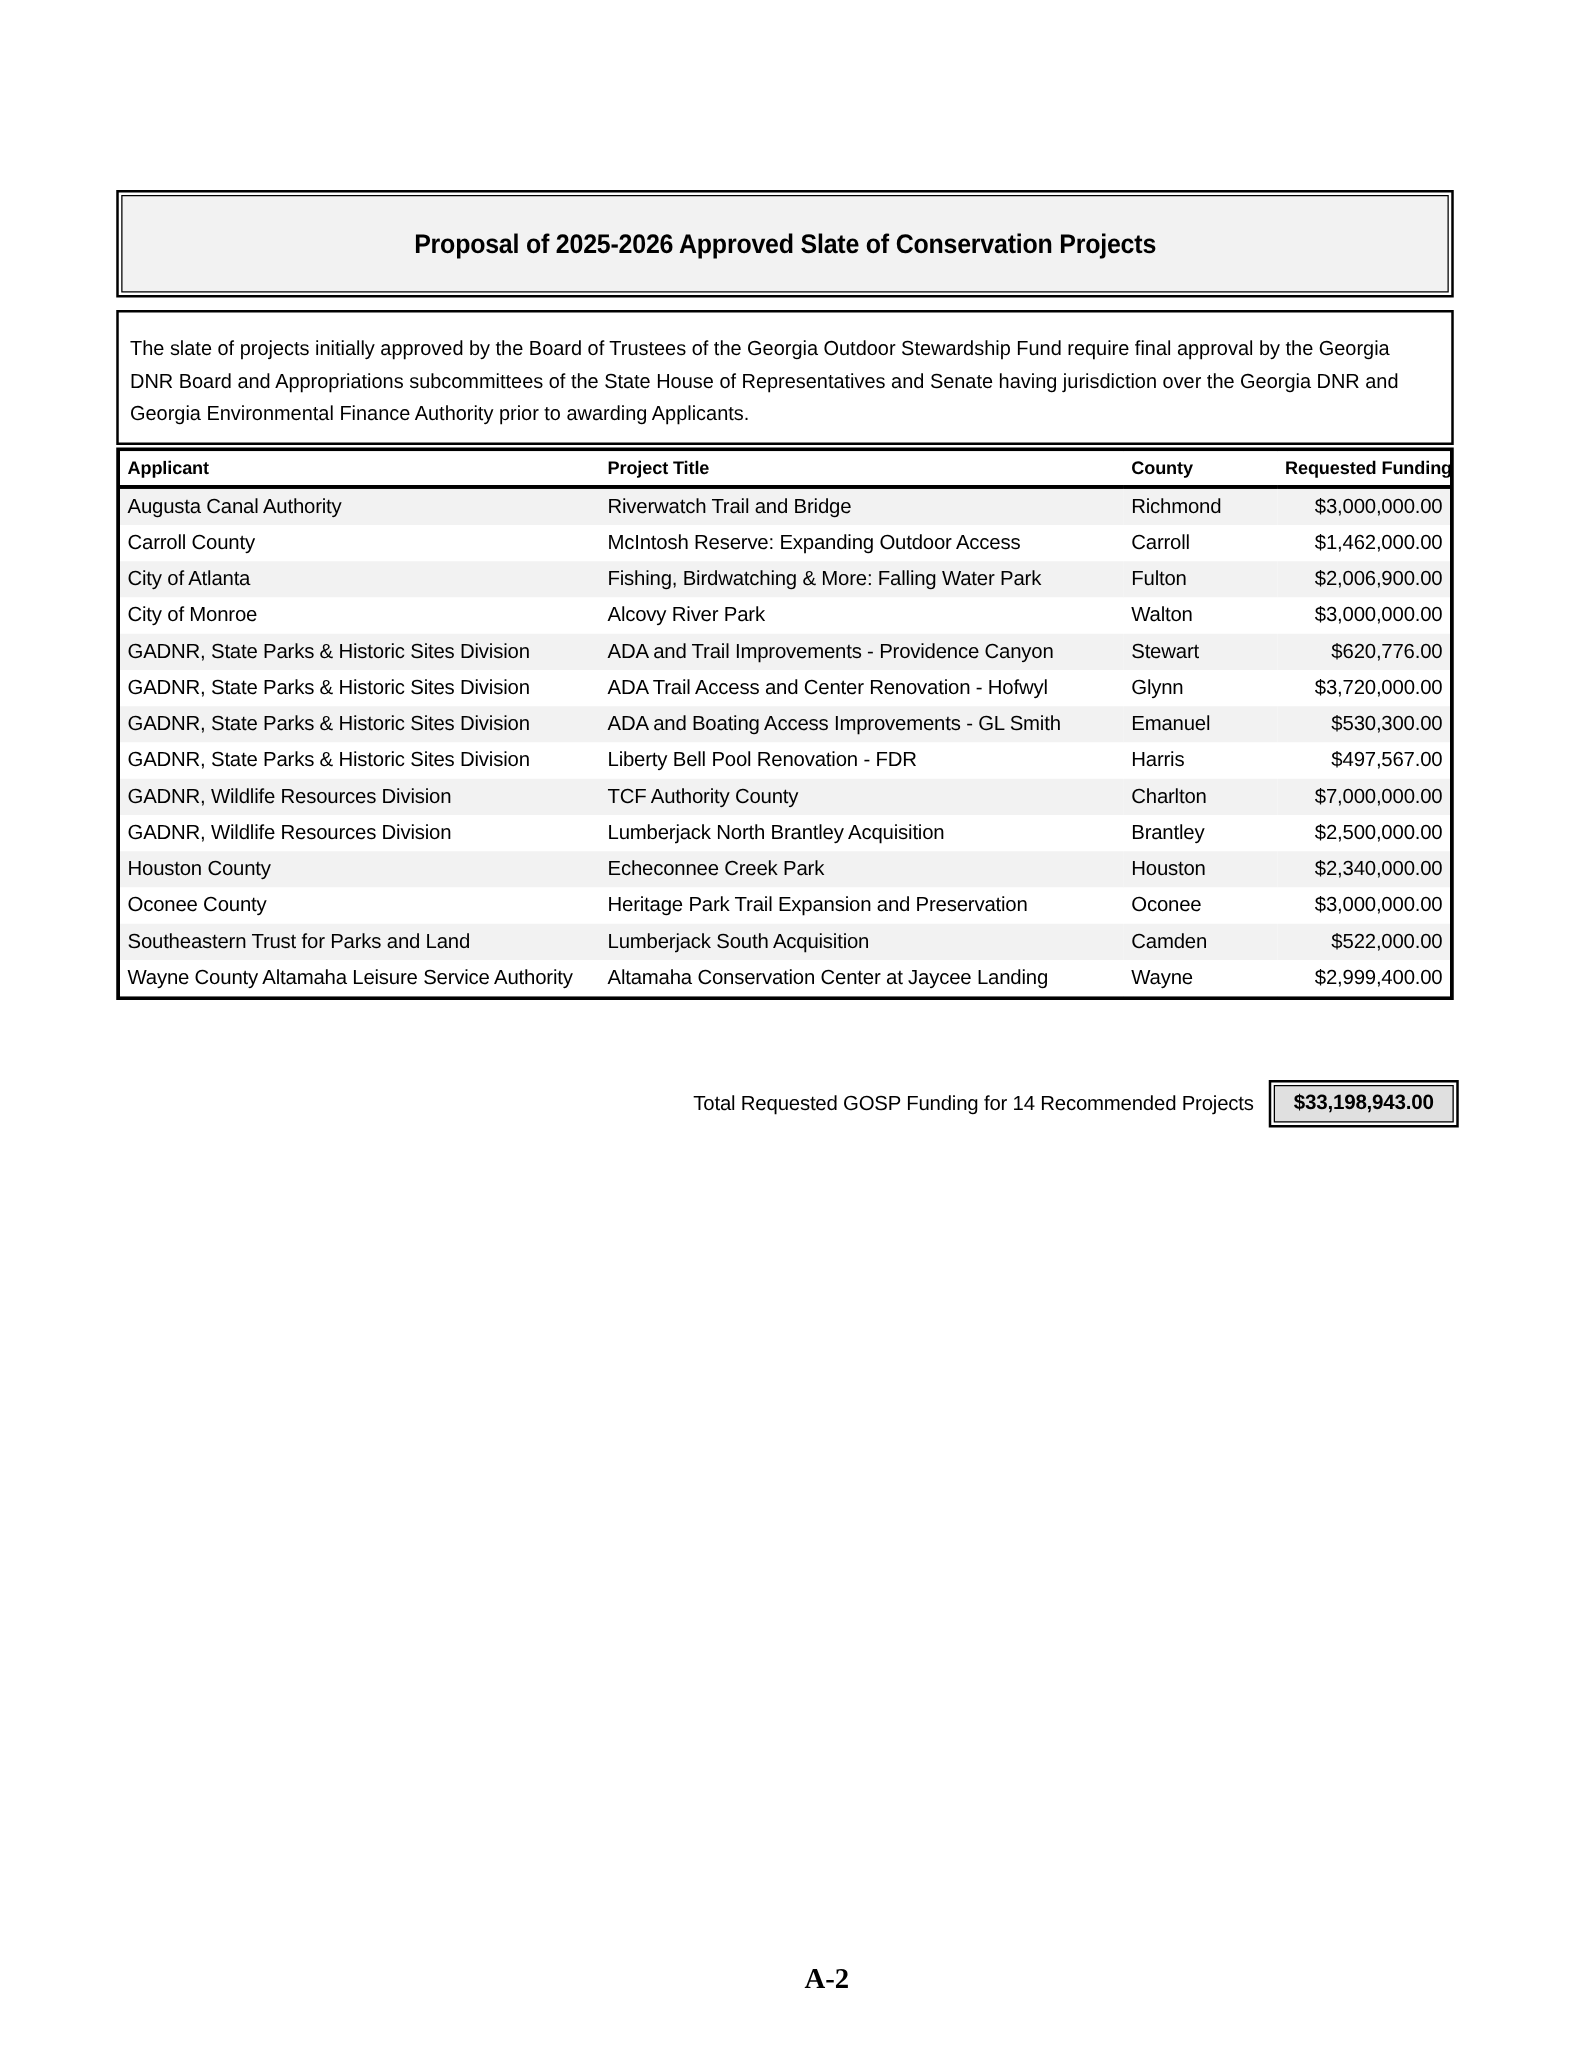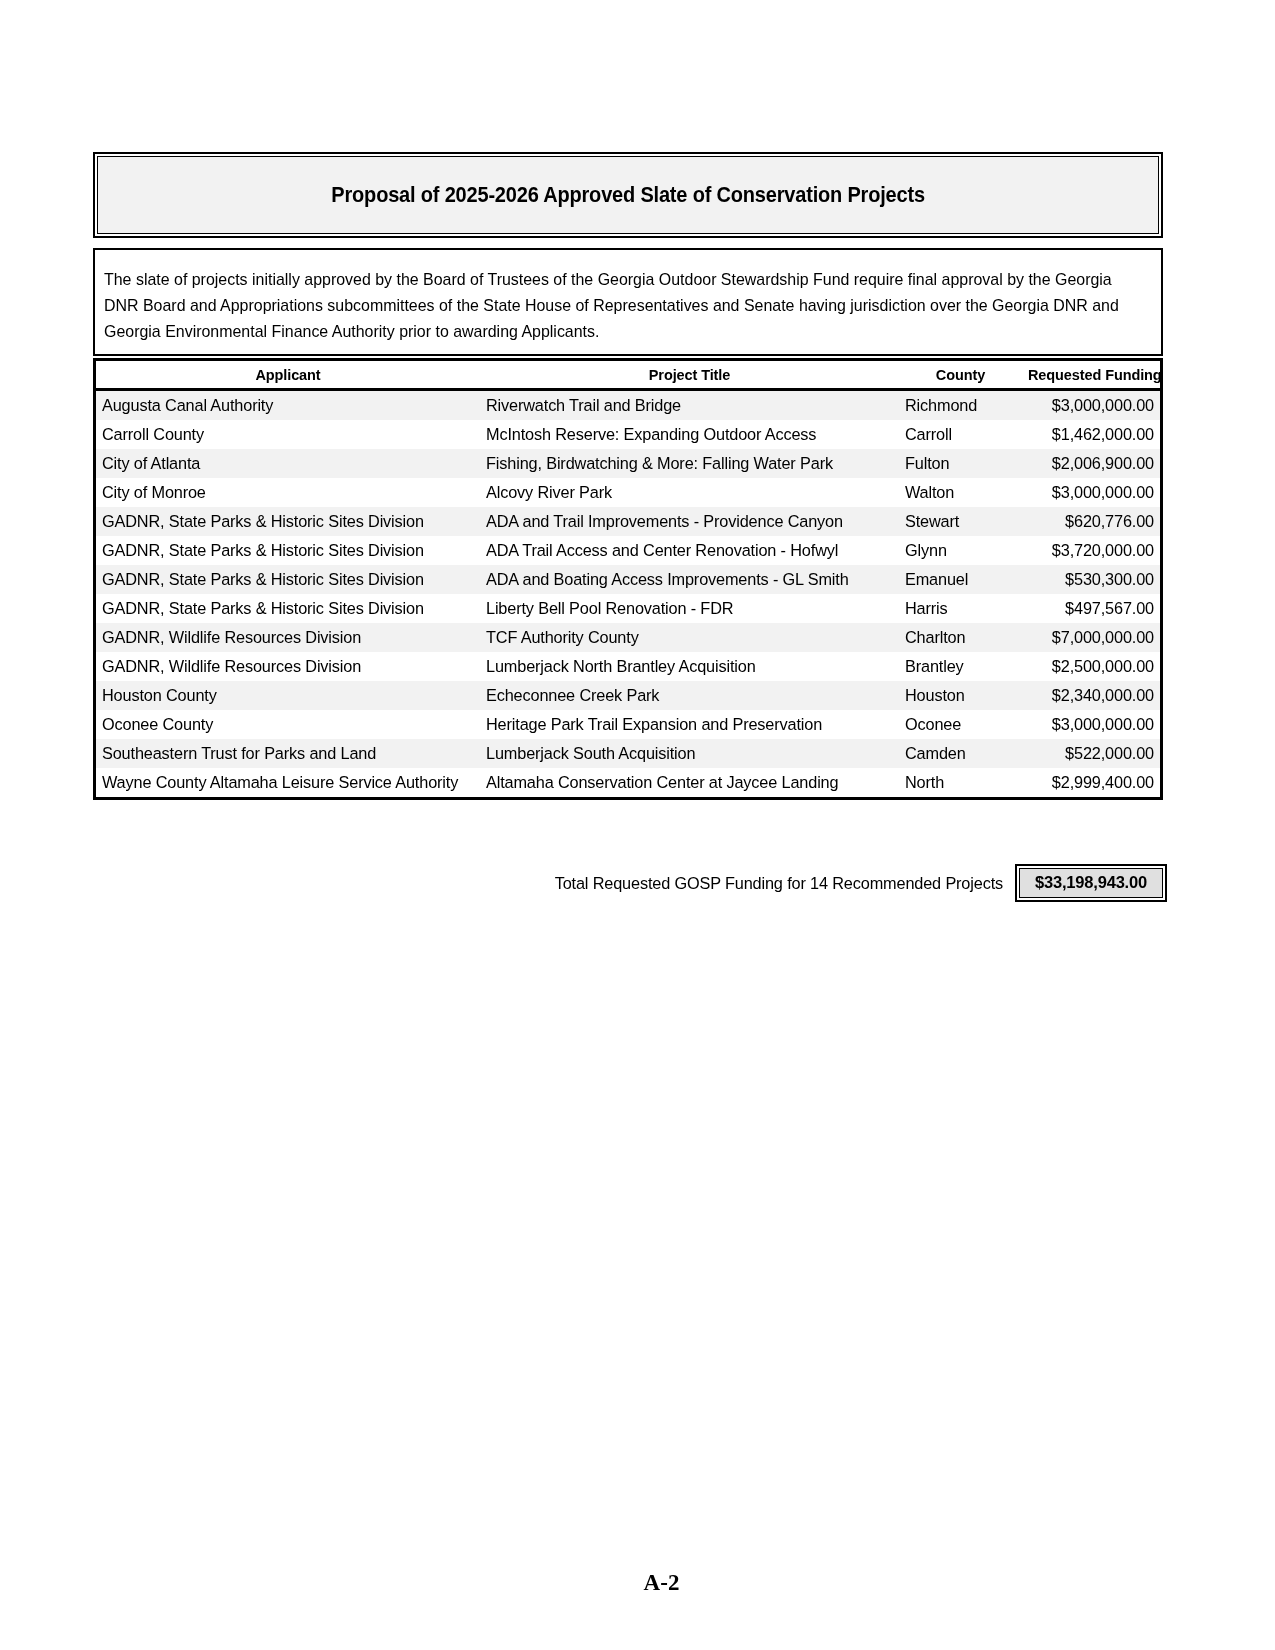--- a/index.html
+++ b/index.html
@@ -89,21 +89,21 @@
     table-layout: fixed;
   }
   table.slate col.c-applicant { width: 384px; }
   table.slate col.c-project   { width: 419px; }
   table.slate col.c-county    { width: 123px; }
   table.slate col.c-funding   { width: 138px; }
 
   table.slate thead th {
     font-size: 14.5px;
     font-weight: bold;
-    text-align: center;
+    text-align: left;
     padding: 6px 6px 5px 6px;
     border-bottom: 3px solid #000;
     background: #ffffff;
     white-space: nowrap;
     letter-spacing: -0.1px;
     transform-origin: left center;
   }
   table.slate thead th.num {
     text-align: right;
   }
@@ -282,21 +282,21 @@
           </tr>
           <tr>
             <td>Southeastern Trust for Parks and Land</td>
             <td>Lumberjack South Acquisition</td>
             <td>Camden</td>
             <td class="num">$522,000.00</td>
           </tr>
           <tr>
             <td>Wayne County Altamaha Leisure Service Authority</td>
             <td>Altamaha Conservation Center at Jaycee Landing</td>
-            <td>North</td>
+            <td>Wayne</td>
             <td class="num">$2,999,400.00</td>
           </tr>
         </tbody>
     </table>
   </div>
 
   <div class="total-row">
     <div class="total-label">Total Requested GOSP Funding for 14 Recommended Projects</div>
     <div class="total-box">
       <div class="total-box-inner">$33,198,943.00</div>

